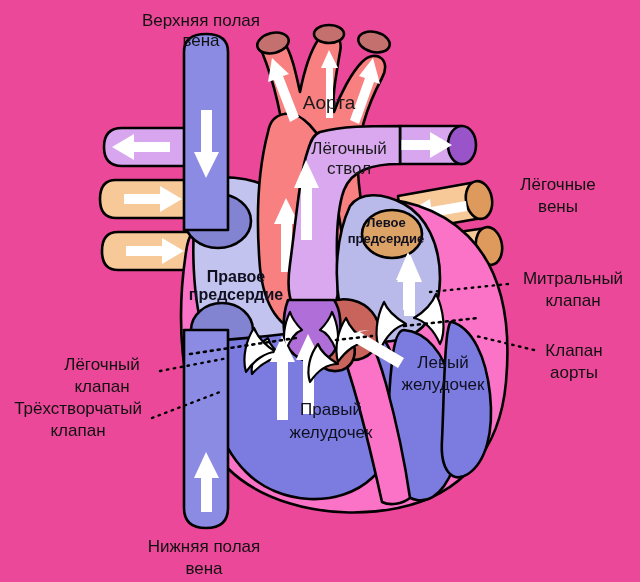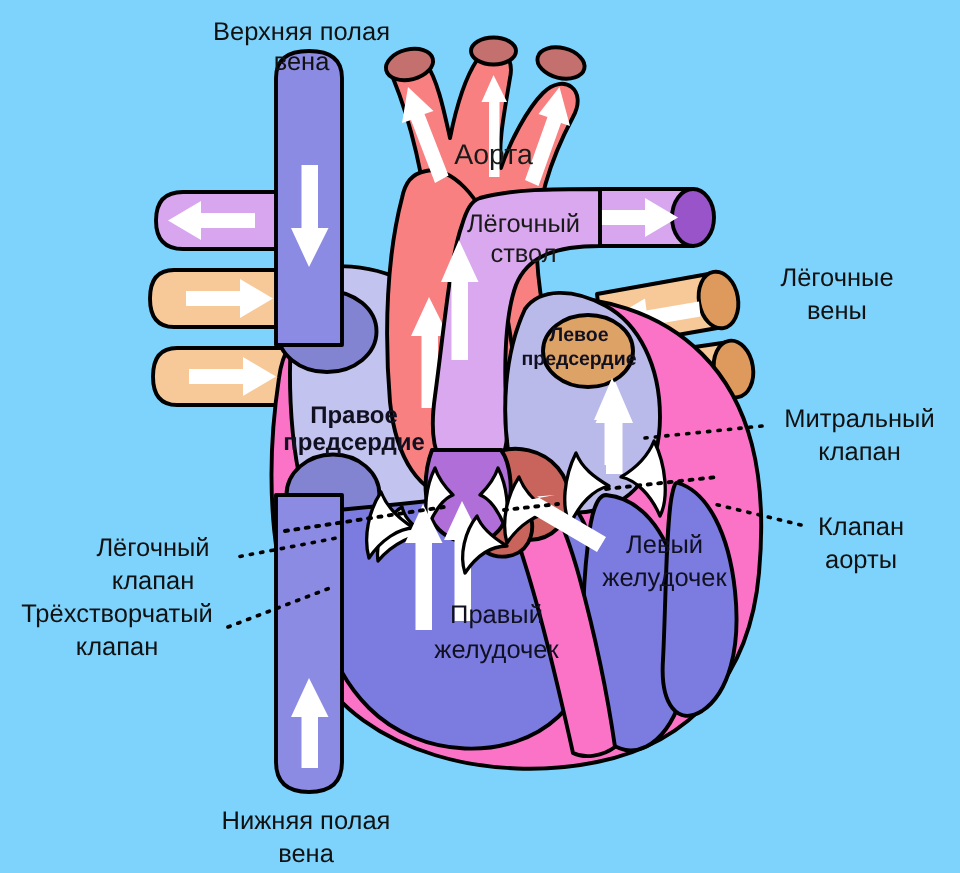--- a/index.html
+++ b/index.html
@@ -11,21 +11,21 @@
     width: 640px;
     height: 582px;
     font-family: "Liberation Sans", sans-serif;
     overflow: hidden;
     position: relative;
   }
   #diagram-root {
     position: relative;
     width: 640px;
     height: 582px;
-    background: #7dd3fc;
+    background: #ec4899;
   }
   svg.heart-svg {
     display: block;
     width: 640px;
     height: 582px;
   }
   .lbl {
     font-family: "Liberation Sans", sans-serif;
     fill: #111111;
     text-anchor: middle;

